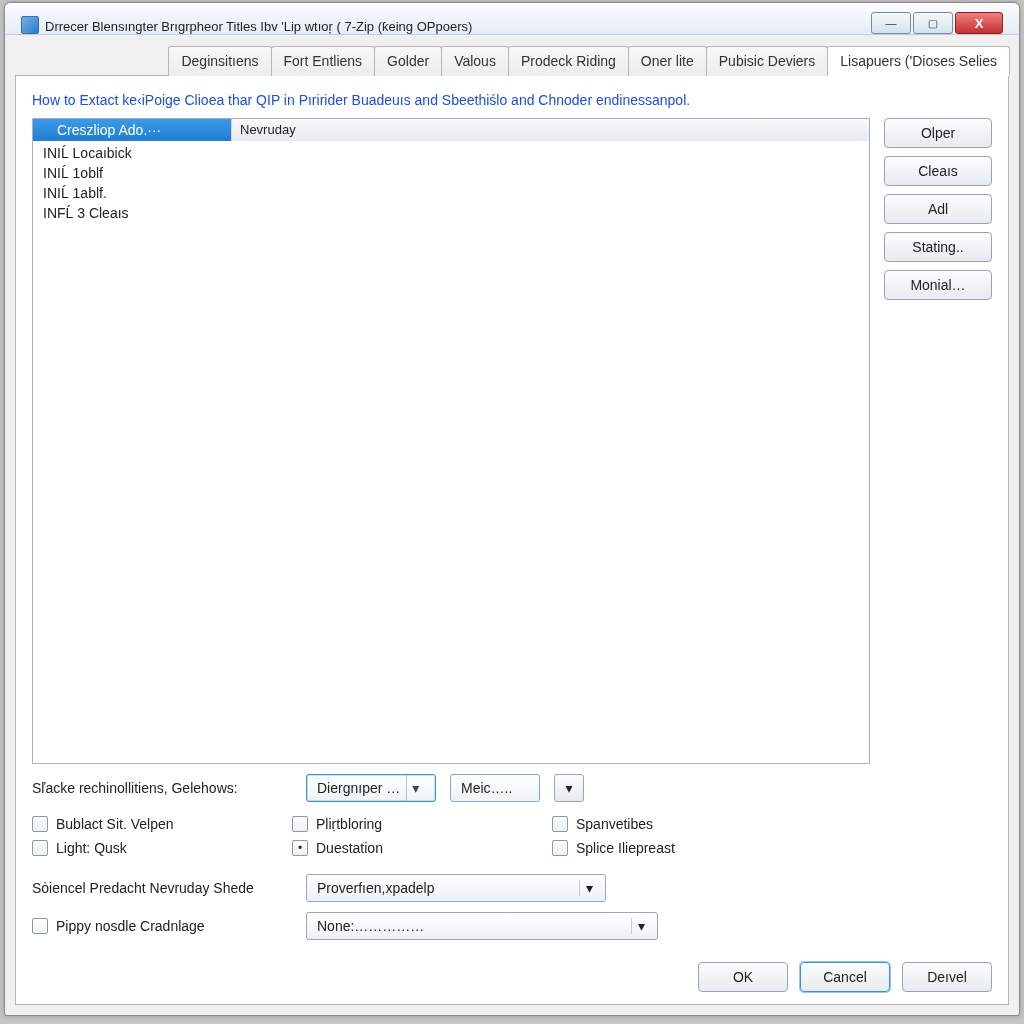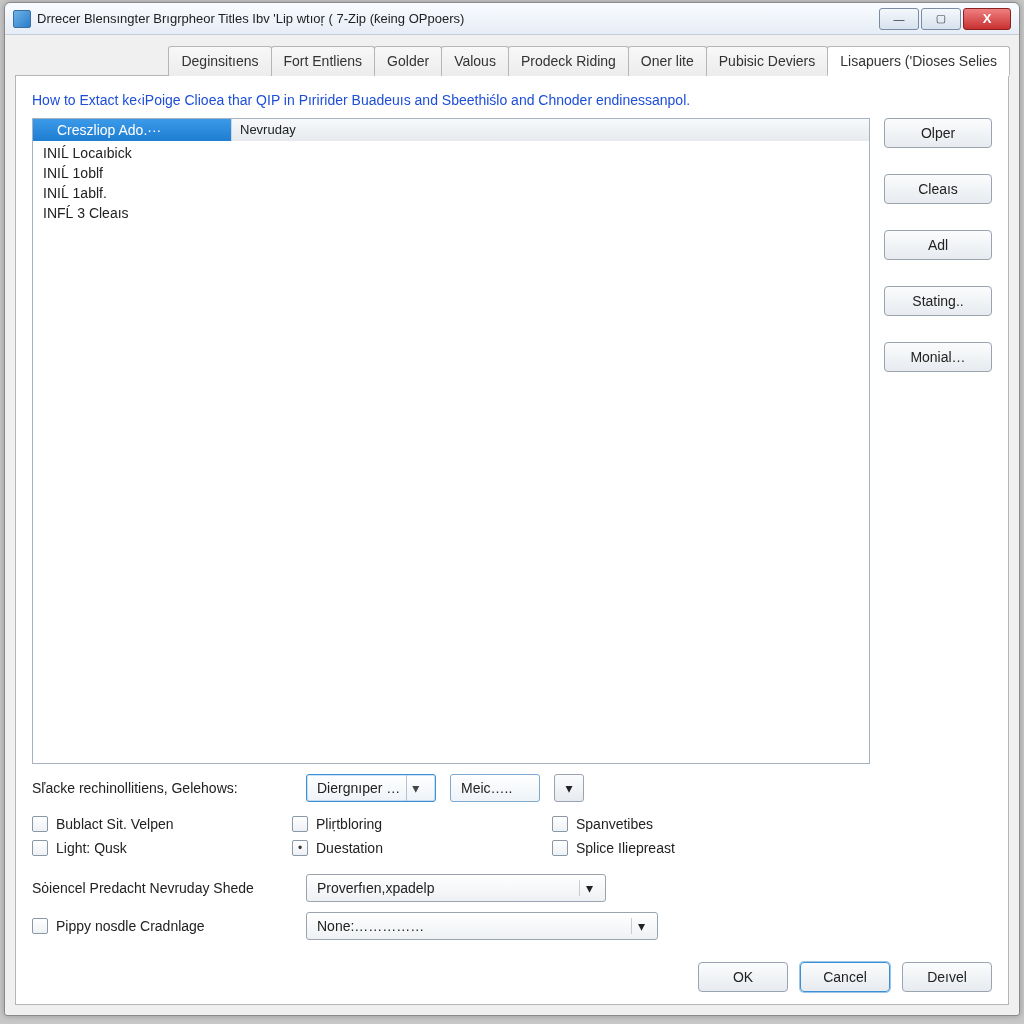--- a/index.html
+++ b/index.html
@@ -22,22 +22,22 @@
   box-shadow: 0 0 6px rgba(0,0,0,0.25);
   display: flex;
   flex-direction: column;
 }
 .titlebar {
   height: 32px;
   background: linear-gradient(#fafcff, #e6edf6);
   border-bottom: 1px solid #c5ccd5;
   border-radius: 6px 6px 0 0;
   display: flex;
-  align-items: center;
-  padding: 0 8px;
+  align-items: flex-end;
+  padding: 0 16px;
   gap: 6px;
 }
 .titlebar .appicon {
   width: 18px; height: 18px;
   background: linear-gradient(135deg,#6fb2e8,#2a7dc9);
   border: 1px solid #3a6ea5;
   border-radius: 2px;
 }
 .titlebar .title { flex: 1; font-size: 13px; color: #222; }
 .winctrls { display: flex; gap: 2px; }
@@ -118,21 +118,21 @@
   color: #fff;
 }
 .listhead .col1 { width: 198px; padding: 3px 24px; font-size: 14px; }
 .listhead .col2 { flex: 1; padding: 3px 8px; background: linear-gradient(#f7f9fb,#e6eaee); color: #222; border-left:1px solid #cfd6dd; }
 .listbody { flex: 1; padding: 2px 0; }
 .listrow { padding: 2px 10px; font-size: 14px; color: #222; }
 .sidebtns {
   width: 108px;
   display: flex;
   flex-direction: column;
-  gap: 26px;
+  gap: 8px;
   padding-top: 0;
 }
 .btn {
   height: 30px;
   border: 1px solid #9aa4b0;
   border-radius: 4px;
   background: linear-gradient(#fbfcfd,#e7ebef);
   font-size: 14px;
   color: #222;
   padding: 0 10px;

